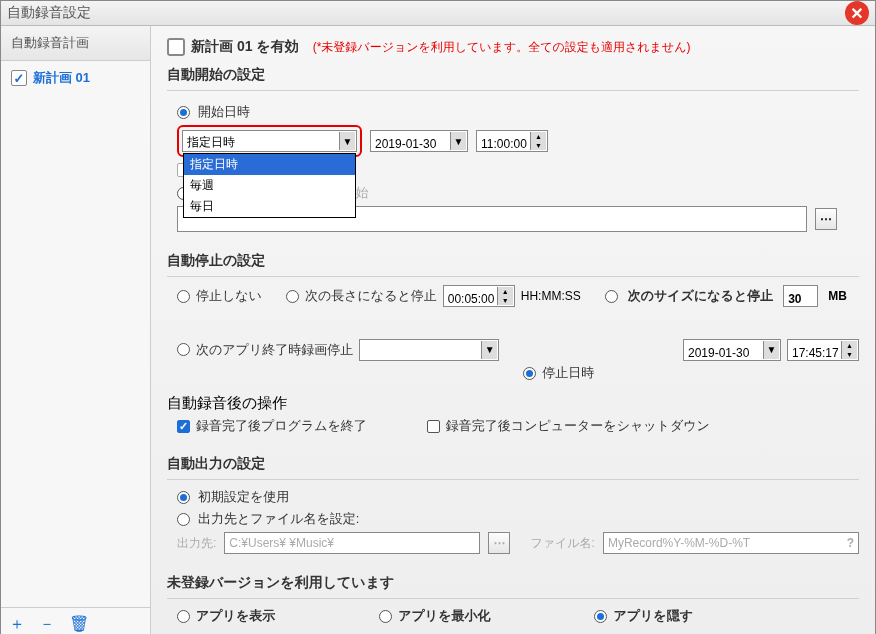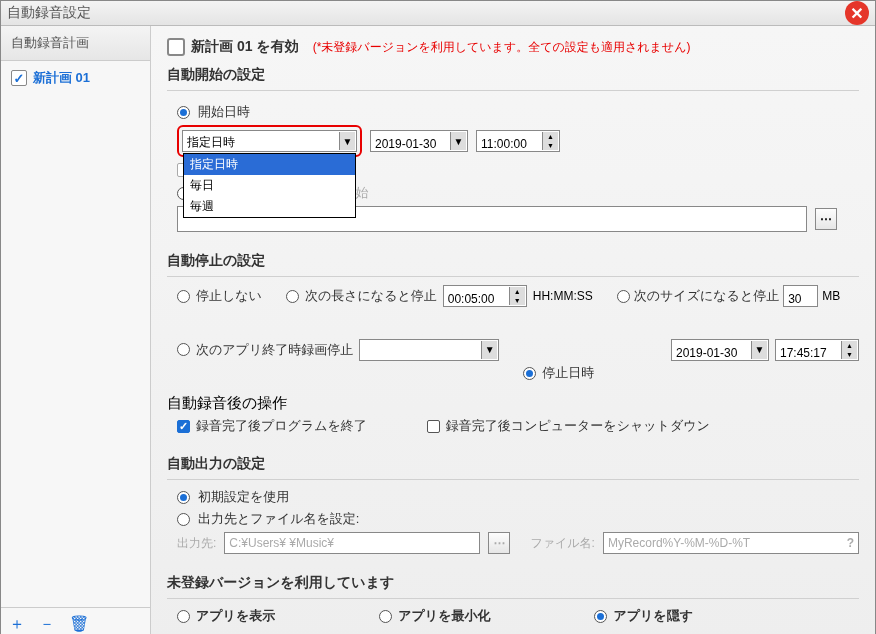--- a/index.html
+++ b/index.html
@@ -64,21 +64,21 @@
 .disabled, .disabled * { color: #aaa !important; }
 .select, .txt, .spin, .date {
   height: 22px; border: 1px solid #888; background: #fff; padding: 0 4px;
   font-size: 12px; display: inline-flex; align-items: flex-end; position: relative;
 }
 .select .caret, .date .caret {
   width: 16px; height: 18px; background: #ddd; border-left: 1px solid #888;
   display: inline-flex; align-items: center; justify-content: center; margin-left: 4px;
   position:absolute; right:1px; top:1px; font-size:10px;
 }
-.spin { width: 84px; }
+.spin { width: 72px; }
 .spin .spinbtns {
   position:absolute; right:1px; top:1px; width: 16px; height: 18px;
   display:flex; flex-direction:column; border-left:1px solid #888;
 }
 .spin .spinbtns div { flex:1; background:#ddd; font-size:7px; display:flex;align-items:center;justify-content:center;}
 .dropdown-pop {
   position: absolute; top: 22px; left: 0; right: 0; border: 1px solid #000;
   background: #fff; z-index: 10;
 }
 .dropdown-pop div { padding: 2px 6px; font-size: 12px; }
@@ -147,22 +147,22 @@
             <span class="radio sel"></span>
             <label class="lab">開始日時</label>
           </div>
           <div class="form-row" style="position:relative;">
             <span class="redbox" style="position:relative;">
               <span class="select" style="width:175px; position:relative;">
                 <span>指定日時</span>
                 <span class="caret">▼</span>
                 <div class="dropdown-pop">
                   <div class="sel">指定日時</div>
+                  <div>毎週</div>
                   <div>毎日</div>
-                  <div>毎週</div>
                 </div>
               </span>
             </span>
             <span class="date" style="width:98px; position:relative;">
               <span>2019-01-30</span>
               <span class="caret">▼</span>
             </span>
             <span class="spin">
               <span>11:00:00</span>
               <span class="spinbtns">
@@ -211,21 +211,21 @@
           <label class="lab">次の長さになると停止</label>
           <span class="spin">
             <span>00:05:00</span>
             <span class="spinbtns">
                 <div>▲</div>
                 <div>▼</div>
               </span>
           </span>
           <span class="lab">HH:MM:SS</span>
         </span>
-        <span style="display:flex; gap:4px; align-items:center;">
+        <span style="display:flex; gap:10px; align-items:center;font-weight:bold;">
           <span class="radio"></span>
           <label class="lab">次のサイズになると停止</label>
           <span class="txt" style="width:35px;">
               <span>30</span>
             </span>
           <span class="lab">MB</span>
         </span>
       </div>
       <div class="form-row" style="gap:24px; flex-wrap:wrap; margin-top:10px;">
         <span style="display:flex; gap:6px; align-items:center;">

